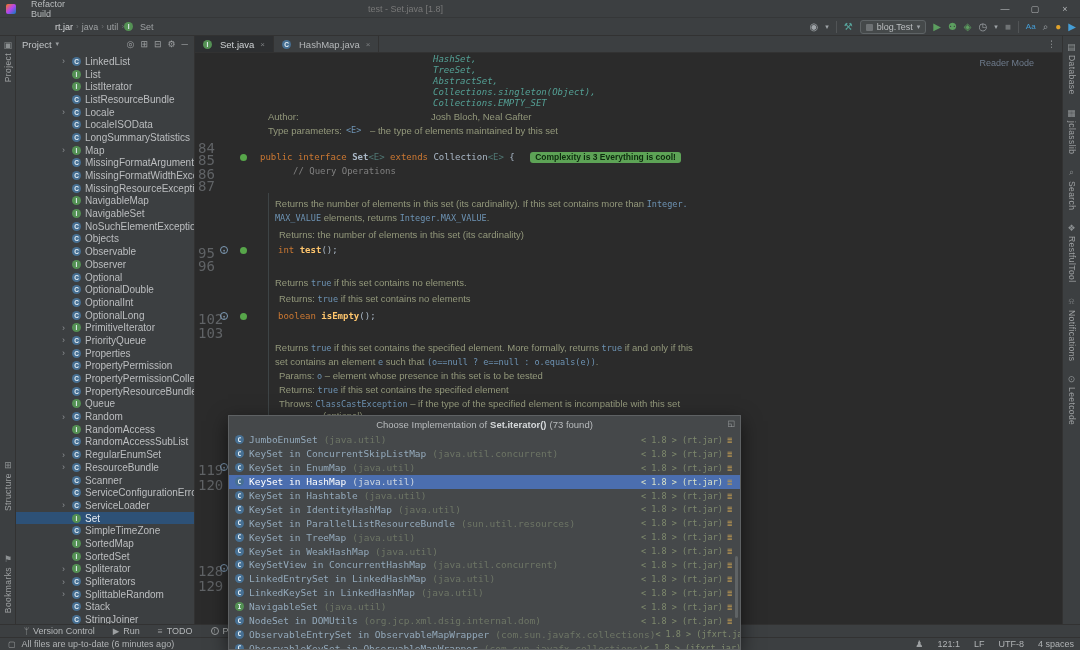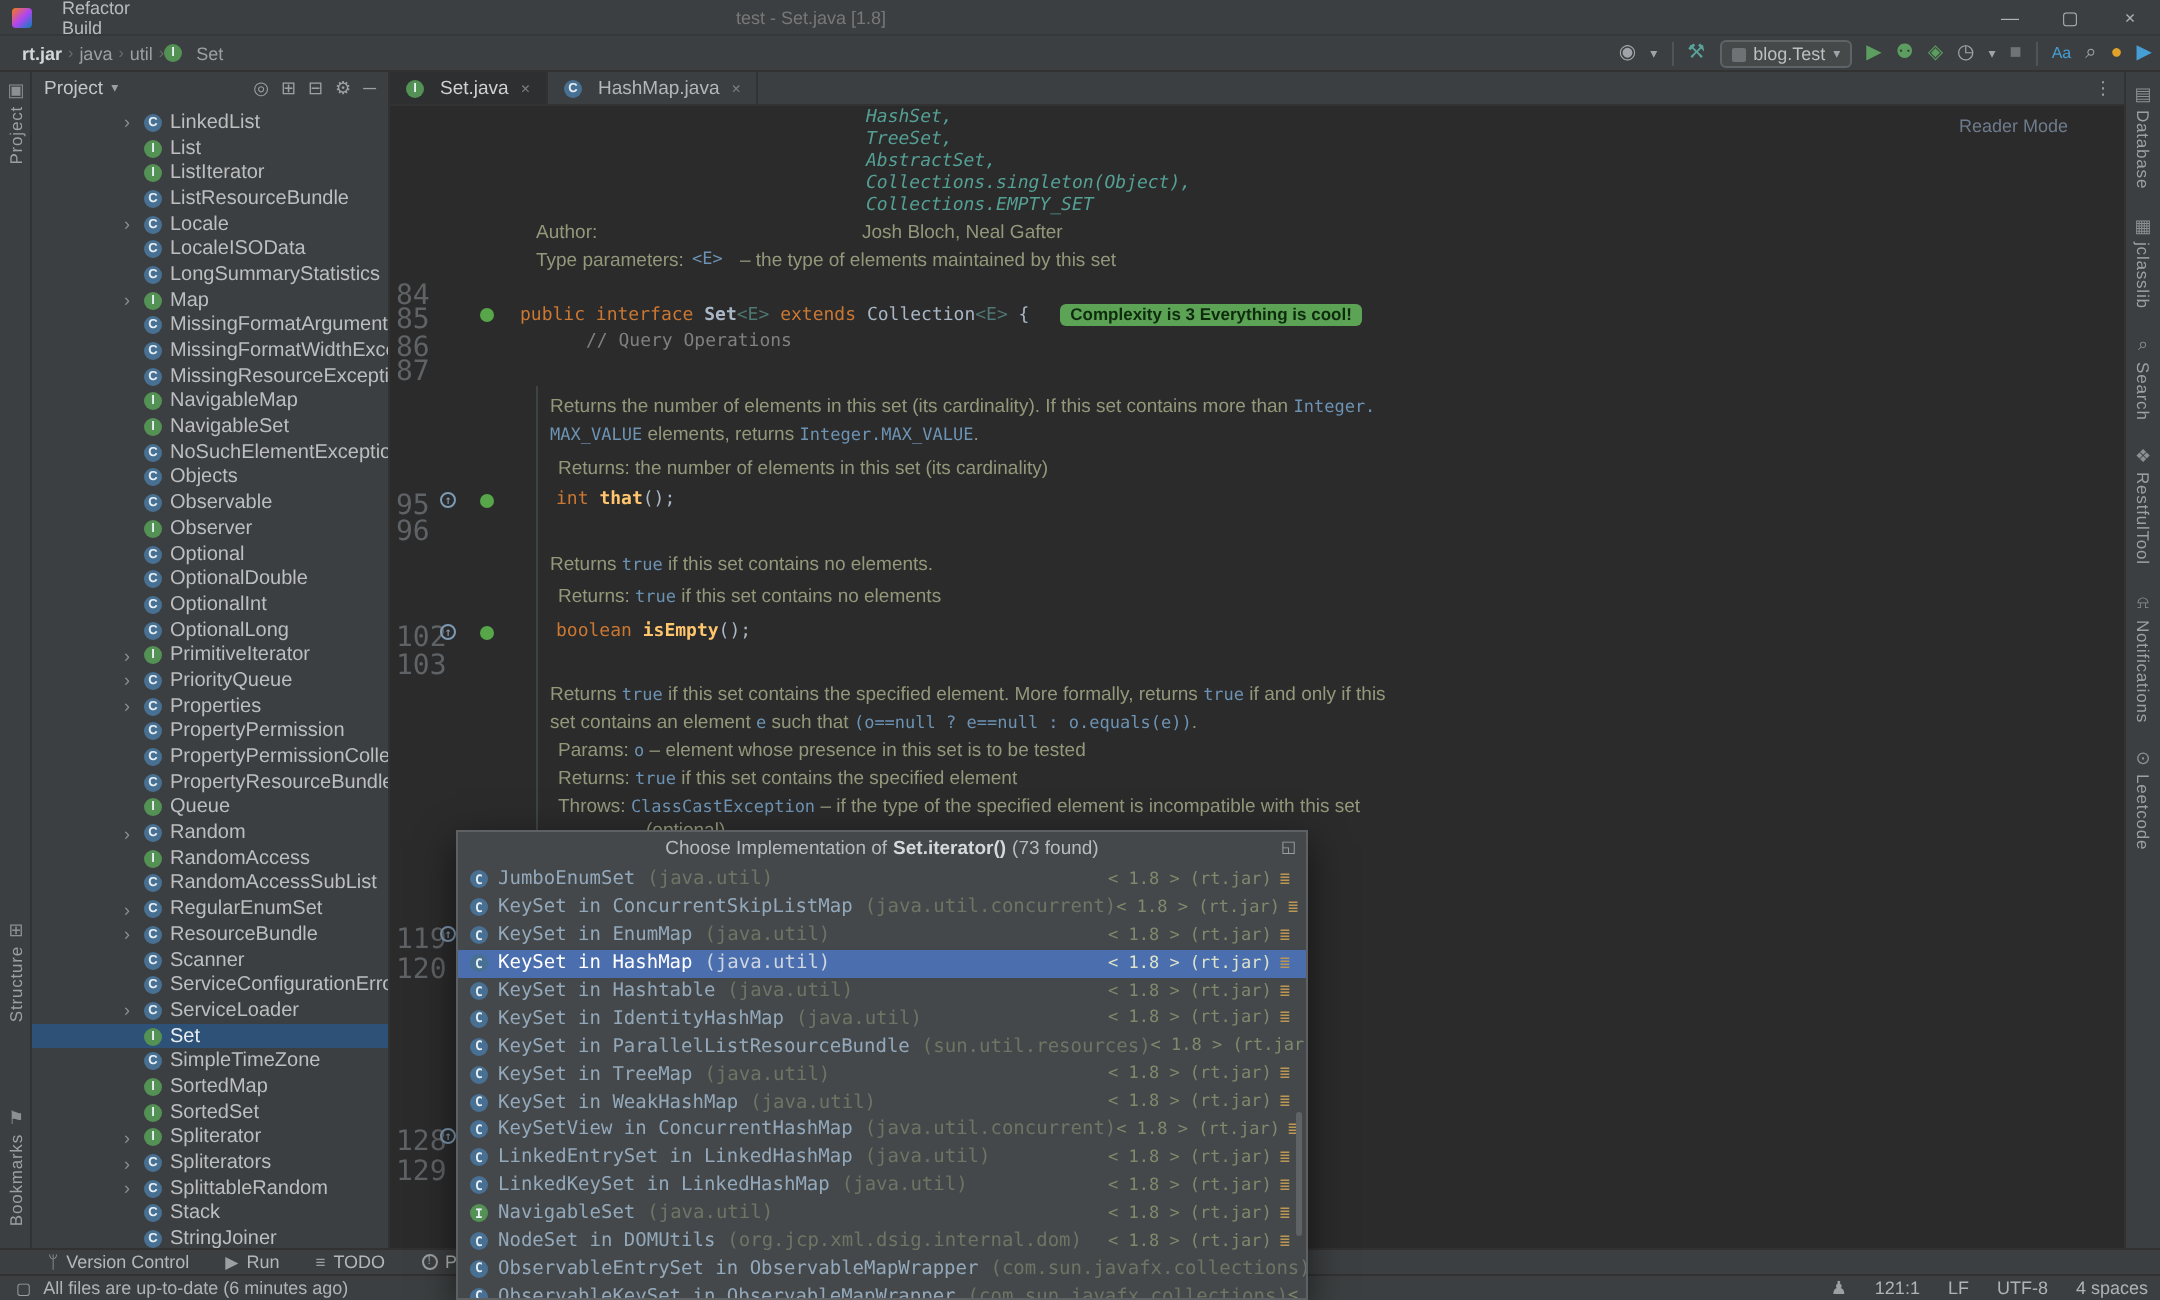--- a/index.html
+++ b/index.html
@@ -13,21 +13,21 @@
         background:linear-gradient(135deg,#f97a12,#b345f1 50%,#067ebc);}
   .menu-item{padding:0 7px;color:#b9bcbe;cursor:default;}
   .win-title{position:absolute;left:368px;color:#787878;}
   .winctl{position:absolute;right:0;top:0;height:18px;display:flex;}
   .winctl span{width:30px;text-align:center;line-height:18px;font-size:9px;color:#b0b3b5;}
   
   .toolbar{position:absolute;left:0;top:18px;width:1080px;height:18px;background:#3c3f41;
            border-bottom:1px solid #323232;display:flex;align-items:center;font-size:9px;}
   .bc{display:flex;align-items:center;margin-left:8px;}
   .bc-item{color:#9da0a2;padding:0 3px;}
-  .bc-item.first{color:#d4d6d8;font-weight:bold;}
+  .bc-item.first{color:#d4d6d8;font-weight:normal;margin-left:44px;}
   .bc-sep{color:#6a6d6f;font-size:8px;}
   .tb-right{position:absolute;right:4px;top:0;height:18px;display:flex;align-items:center;gap:7px;}
   .tbi{font-size:10px;color:#9fa4a8;line-height:18px;}
   .tbi.green{color:#5c9e5f;} .tbi.gray{color:#6f7375;} .tbi.orange{color:#e0a22b;}
   .tbi.blue{color:#459ed6;} .tbi.teal{color:#58a49c;}
   .sep-v{width:1px;height:12px;background:#515456;}
   .runcfg{display:flex;align-items:center;gap:4px;background:#45494a;border:1px solid #5e6365;
           border-radius:3px;height:14px;padding:0 5px;font-size:9px;color:#bcbfc1;}
   .runcfg .sq{width:7px;height:7px;background:#6e7274;border-radius:1px;}
   .caret{font-size:7px;color:#9fa4a8;}
@@ -73,21 +73,21 @@
   .ltext{position:absolute;top:0;}
   .kw{color:#cc7832;} .tx{color:#a9b7c6;} .decl{color:#a9b7c6;font-weight:bold;}
   .tp{color:#507874;} .fn{color:#ffc66d;font-weight:bold;} .cm{color:#808080;}
   .doc{color:#93987b;font-family:"Liberation Sans",sans-serif;font-size:9.5px;}
   .dc{color:#6d93b4;font-size:8.5px;}
   .dl{color:#54a095;font-style:italic;}
   .pill{display:inline-block;background:#5da356;color:#0e2b0e;border-radius:3px;font-family:"Liberation Sans",sans-serif;
         font-size:8.5px;font-weight:bold;padding:0px 5px;line-height:11px;margin-left:10px;}
   .abs-seg{position:absolute;top:0;}
   
-  .popup{position:absolute;left:228px;top:415px;width:426px;height:235px;background:#45484a;
+  .popup{position:absolute;left:228px;top:415px;width:513px;height:235px;background:#45484a;
          border:1px solid #5e6163;box-shadow:0 6px 18px rgba(0,0,0,.55);z-index:10;overflow:hidden;}
   .pop-head{height:17px;display:flex;align-items:center;justify-content:center;font-size:9.5px;color:#b8bbbd;
             background:#45484a;position:relative;}
   .pop-head b{color:#d6d9db;margin:0 3px;}
   .pop-win{position:absolute;right:5px;top:3px;font-size:8px;color:#9da0a2;}
   .prow{height:13.9px;display:flex;align-items:center;font-family:"DejaVu Sans Mono",monospace;
         font-size:9.5px;padding:0 8px 0 6px;white-space:nowrap;}
   .prow .ci,.prow .ii{margin-right:5px;}
   .pname{color:#93a9bb;} .ppkg{color:#6d7565;margin-left:6px;}
   .pjar{margin-left:auto;color:#7f8a6d;font-size:8.5px;}
@@ -453,21 +453,21 @@
           <div class="cline" style="top: 45px;"><span class="ltext" style="left: 235px;"><span class="dl">Collections.EMPTY_SET</span></span></div>
           <div class="cline" style="top: 58px;"><span class="doc abs-seg" style="left: 70px;">Author:</span><span class="doc abs-seg" style="left: 233px;">Josh Bloch, Neal Gafter</span></div>
           <div class="cline" style="top: 72px;"><span class="doc abs-seg" style="left: 70px;">Type parameters:</span><span class="dc abs-seg" style="left: 148px;">&lt;E&gt;</span><span class="doc abs-seg" style="left: 172px;">– the type of elements maintained by this set</span></div>
           <div class="cline" style="top: 87px;"><span class="lnum">84</span></div>
           <div class="cline" style="top: 99px;"><span class="lnum">85</span><span class="gico-mtd"></span><span class="ltext" style="left: 62px;"><span class="kw">public interface </span><span class="decl">Set</span><span class="tp">&lt;E&gt;</span><span class="tx"> </span><span class="kw">extends </span><span class="tx">Collection</span><span class="tp">&lt;E&gt;</span><span class="tx"> { </span><span class="pill">Complexity is 3 Everything is cool!</span></span></div>
           <div class="cline" style="top: 113px;"><span class="lnum">86</span><span class="ltext" style="left: 95px;"><span class="cm">// Query Operations</span></span></div>
           <div class="cline" style="top: 125px;"><span class="lnum">87</span></div>
           <div class="cline" style="top: 145px;"><span class="ltext" style="left: 77px;"><span class="doc">Returns the number of elements in this set (its cardinality). If this set contains more than </span><span class="dc">Integer.</span></span></div>
           <div class="cline" style="top: 159px;"><span class="ltext" style="left: 77px;"><span class="dc">MAX_VALUE</span><span class="doc"> elements, returns </span><span class="dc">Integer.MAX_VALUE</span><span class="doc">.</span></span></div>
           <div class="cline" style="top: 176px;"><span class="ltext" style="left: 81px;"><span class="doc">Returns: the number of elements in this set (its cardinality)</span></span></div>
-          <div class="cline" style="top: 192px;"><span class="lnum">95</span><span class="gico-ovr">↑</span><span class="gico-mtd"></span><span class="ltext" style="left: 80px;"><span class="kw">int </span><span class="fn">that</span><span class="tx">();</span></span></div>
+          <div class="cline" style="top: 192px;"><span class="lnum">95</span><span class="gico-ovr">↑</span><span class="gico-mtd"></span><span class="ltext" style="left: 80px;"><span class="kw">int </span><span class="fn">test</span><span class="tx">();</span></span></div>
           <div class="cline" style="top: 205px;"><span class="lnum">96</span></div>
           <div class="cline" style="top: 224px;"><span class="ltext" style="left: 77px;"><span class="doc">Returns </span><span class="dc">true</span><span class="doc"> if this set contains no elements.</span></span></div>
           <div class="cline" style="top: 240px;"><span class="ltext" style="left: 81px;"><span class="doc">Returns: </span><span class="dc">true</span><span class="doc"> if this set contains no elements</span></span></div>
           <div class="cline" style="top: 258px;"><span class="lnum">102</span><span class="gico-ovr">↑</span><span class="gico-mtd"></span><span class="ltext" style="left: 80px;"><span class="kw">boolean </span><span class="fn">isEmpty</span><span class="tx">();</span></span></div>
           <div class="cline" style="top: 272px;"><span class="lnum">103</span></div>
           <div class="cline" style="top: 289px;"><span class="ltext" style="left: 77px;"><span class="doc">Returns </span><span class="dc">true</span><span class="doc"> if this set contains the specified element. More formally, returns </span><span class="dc">true</span><span class="doc"> if and only if this</span></span></div>
           <div class="cline" style="top: 303px;"><span class="ltext" style="left: 77px;"><span class="doc">set contains an element </span><span class="dc">e</span><span class="doc"> such that </span><span class="dc">(o==null ? e==null : o.equals(e))</span><span class="doc">.</span></span></div>
           <div class="cline" style="top: 317px;"><span class="ltext" style="left: 81px;"><span class="doc">Params: </span><span class="dc">o</span><span class="doc"> – element whose presence in this set is to be tested</span></span></div>
           <div class="cline" style="top: 331px;"><span class="ltext" style="left: 81px;"><span class="doc">Returns: </span><span class="dc">true</span><span class="doc"> if this set contains the specified element</span></span></div>
           <div class="cline" style="top: 345px;"><span class="ltext" style="left: 81px;"><span class="doc">Throws: </span><span class="dc">ClassCastException</span><span class="doc"> – if the type of the specified element is incompatible with this set</span></span></div>

